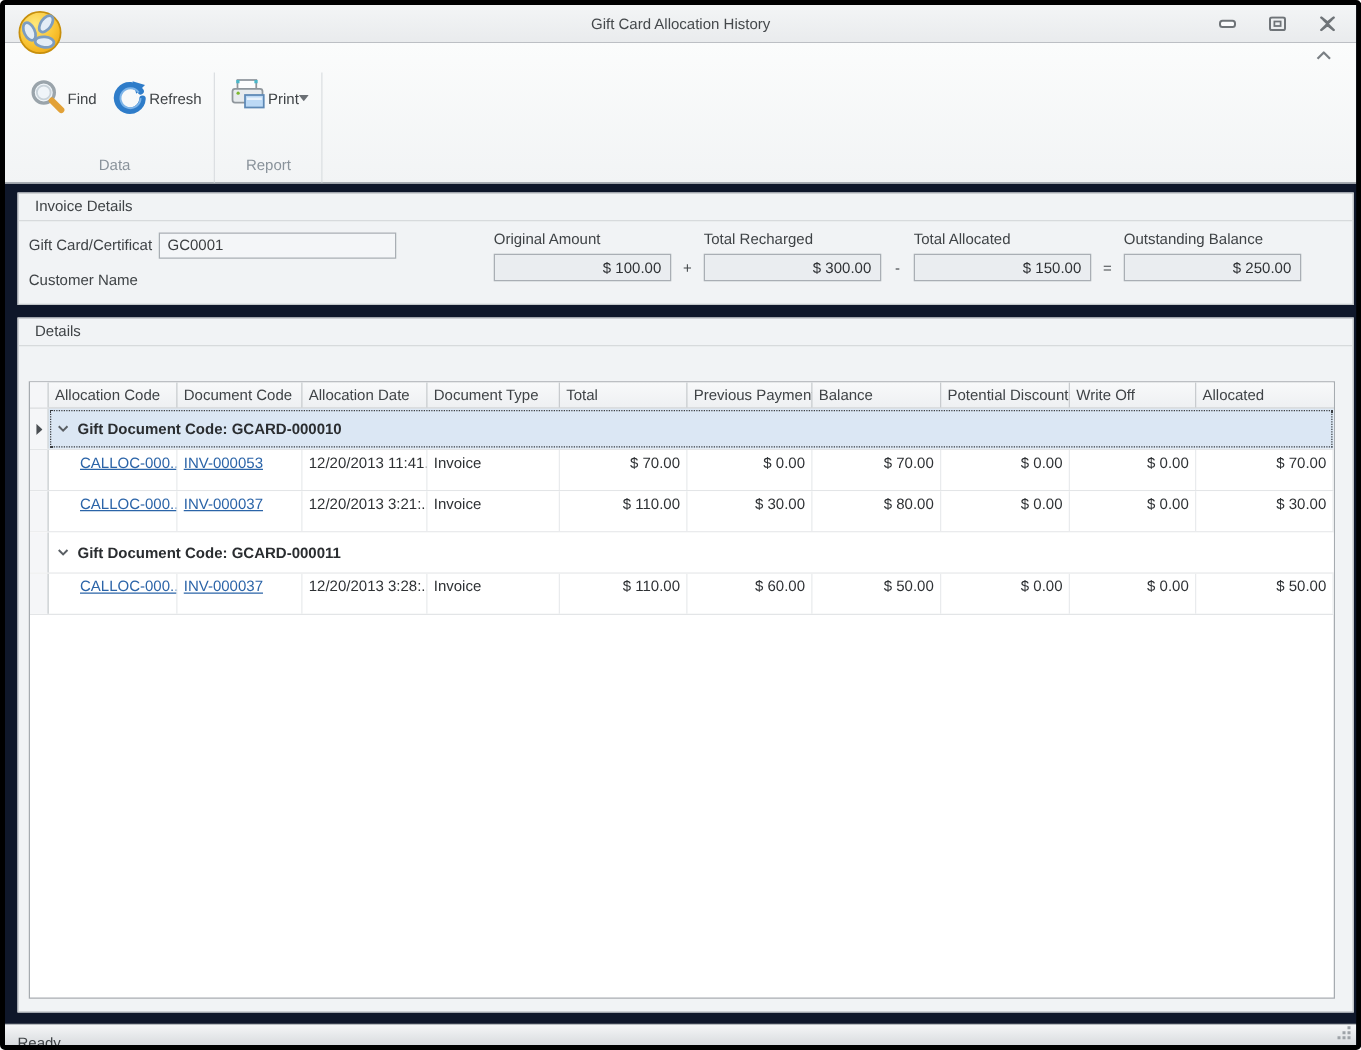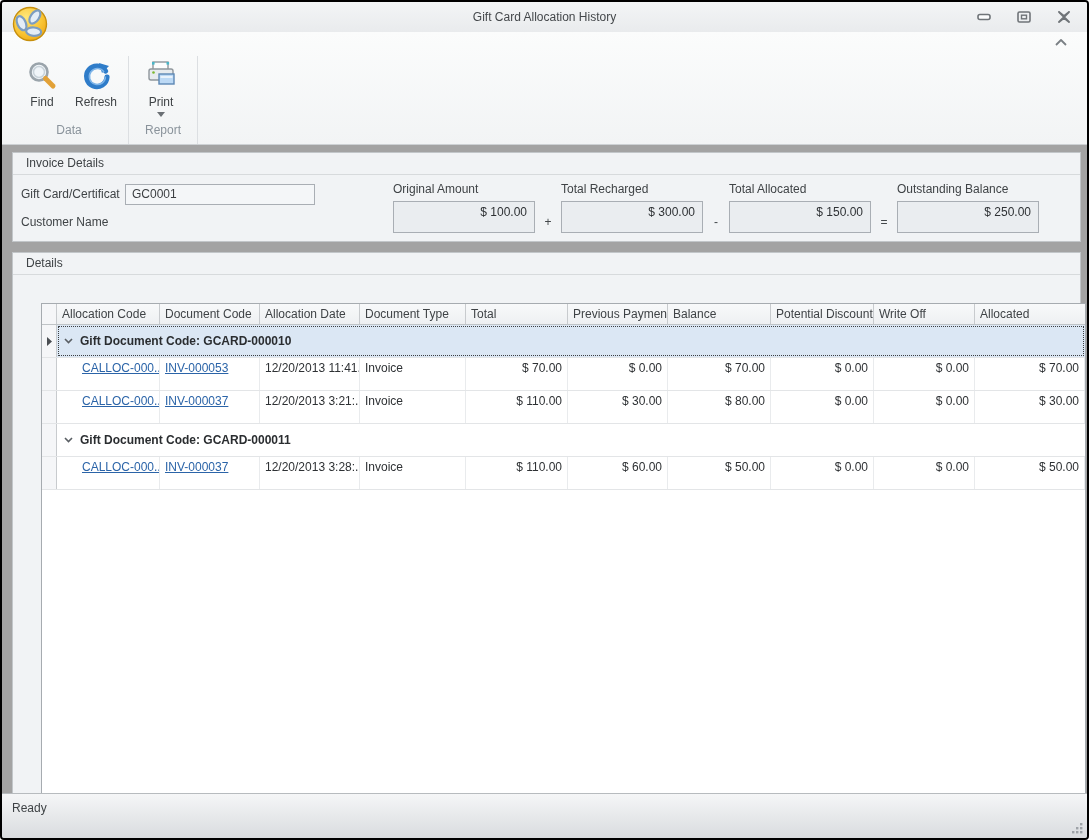--- a/index.html
+++ b/index.html
@@ -5,22 +5,22 @@
   * { box-sizing: border-box; margin: 0; padding: 0; }
   body {
     font-family: "Liberation Sans", sans-serif;
     font-size: 12px;
     color: #3b3e41;
     background: #fff;
     width: 1089px; height: 840px;
   }
   .window {
     position: relative; width: 1089px; height: 840px;
-    background: #a3a3a3;
-    border: 2px solid #000000; border-radius: 4px;
+    background: #0f172a;
+    border: 4px solid #000000; border-radius: 4px;
     overflow: hidden;
   }
 
   
   .titlebar {
     position: absolute; top: 0; left: 0; right: 0; height: 30px;
     background: linear-gradient(#f3f5f6, #e9ebed);
   }
   .title {
     text-align: center; line-height: 30px; color: #44484b; font-size: 12px;
@@ -32,21 +32,21 @@
   
   .ribbon {
     position: absolute; top: 30px; left: 0; right: 0; height: 113px;
     background: linear-gradient(#fbfcfc, #f2f4f5);
     border-bottom: 1px solid #cdd1d4;
   }
   .ribbon-collapse { position: absolute; top: 4px; right: 16px; width: 18px; height: 14px; }
   .ribbon-groups { position: absolute; top: 24px; left: 8px; bottom: 0; display: flex; }
   .rb-group { display: flex; flex-direction: column; border-right: 1px solid #dcdfe2; padding: 0 6px; }
   .rb-buttons { flex: 1; display: flex; align-items: flex-start; gap: 2px; }
-  .rb-btn { min-width: 52px; display: flex; flex-direction: column; align-items: center; padding: 3px 4px 0 4px; border-radius: 3px; }
+  .rb-btn { min-width: 52px; display: flex; flex-direction: row; align-items: center; padding: 3px 4px 0 4px; border-radius: 3px; }
   .rb-btn .bicon { width: 32px; height: 32px; }
   .rb-btn .blbl { margin-top: 4px; color: #3f4346; }
   .rb-btn .darrow { margin-top: 3px; }
   .rb-group-label { text-align: center; color: #8a939b; padding: 2px 10px 7px 10px; }
 
   
   .groupbox {
     position: absolute; left: 10px; width: 1069px;
     border: 1px solid #c2c6c9; background: #f1f3f5;
   }
@@ -65,47 +65,47 @@
     background: #f4f6f8; border: 1px solid #a9aeb4;
     line-height: 19px; padding: 0 6px; white-space: nowrap; overflow: hidden;
   }
   .row1 { top: 9px; } .row2 { top: 37px; }
   .link { color: #2b64a8; text-decoration: underline; cursor: pointer; }
 
   .amounts { position: absolute; left: 380px; top: 7px; display: flex; align-items: flex-start; }
   .amount { width: 142px; display: flex; flex-direction: column; }
   .amount .alabel { margin-bottom: 5px; color: #3f4346; white-space: nowrap; }
   .amount .abox {
-    height: 32px; background: #eaedf0; border: 1px solid #a9aeb4;
+    height: 22px; background: #eaedf0; border: 1px solid #a9aeb4;
     line-height: 20px; text-align: right; padding: 0 7px; color: #2e3134;
   }
   .operator { width: 26px; text-align: center; align-self: flex-end; line-height: 22px; color: #44484b; }
 
   
   .grid {
-    position: absolute; left: 28px; top: 28px; width: 1045px; bottom: 10px;
+    position: absolute; left: 8px; top: 28px; width: 1045px; bottom: 10px;
     background: #fff; border: 1px solid #a6abb0;
   }
   .grid-header { display: flex; height: 21px; background: linear-gradient(#f8f9fa, #eef0f2); border-bottom: 1px solid #bfc3c6; }
   .h-cell { border-right: 1px solid #c8cbce; padding: 0 5px; line-height: 20px; color: #3f4346; white-space: nowrap; overflow: hidden; }
   .ind { width: 15px; flex: none; border-right: 1px solid #c8cbce; background: #f5f6f8; display:flex; align-items:center; justify-content:center; }
   .c0{width:103px;flex:none;} .c1{width:100px;flex:none;} .c2{width:100px;flex:none;}
   .c3{width:106px;flex:none;} .c4{width:102px;flex:none;} .c5{width:100px;flex:none;}
   .c6{width:103px;flex:none;} .c7{width:103px;flex:none;} .c8{width:101px;flex:none;}
   .c9{flex:1;border-right:none;}
   .grow, .drow { display: flex; height: 33px; border-bottom: 1px solid #e3e5e7; background: #fff; }
   .g-content { flex: 1; display: flex; align-items: center; gap: 7px; padding-left: 7px; font-weight: bold; color: #2a2d30; white-space: nowrap; overflow: hidden; }
   .g-content.sel { background: #dbe7f4; outline: 1px dotted #3c3f42; outline-offset: -2px; }
   .cell { border-right: 1px solid #e9ebed; padding: 0 5px; line-height: 20px; white-space: nowrap; overflow: hidden; color: #2e3134; }
   .cell.indent { padding-left: 25px; }
   .num { text-align: right; }
 
   
   .statusbar {
-    position: absolute; left: 0; right: 0; bottom: 0; height: 45px;
+    position: absolute; left: 0; right: 0; bottom: 0; height: 17px;
     background: linear-gradient(#f5f6f7, #d9dcdf);
     border-top: 1px solid #b7bbbe;
     line-height: 28px; padding-left: 10px; color: #3f4346;
   }
   .grip { position: absolute; right: 3px; bottom: 3px; }
 </style>
 </head>
 <body>
 
 <div class="window">

